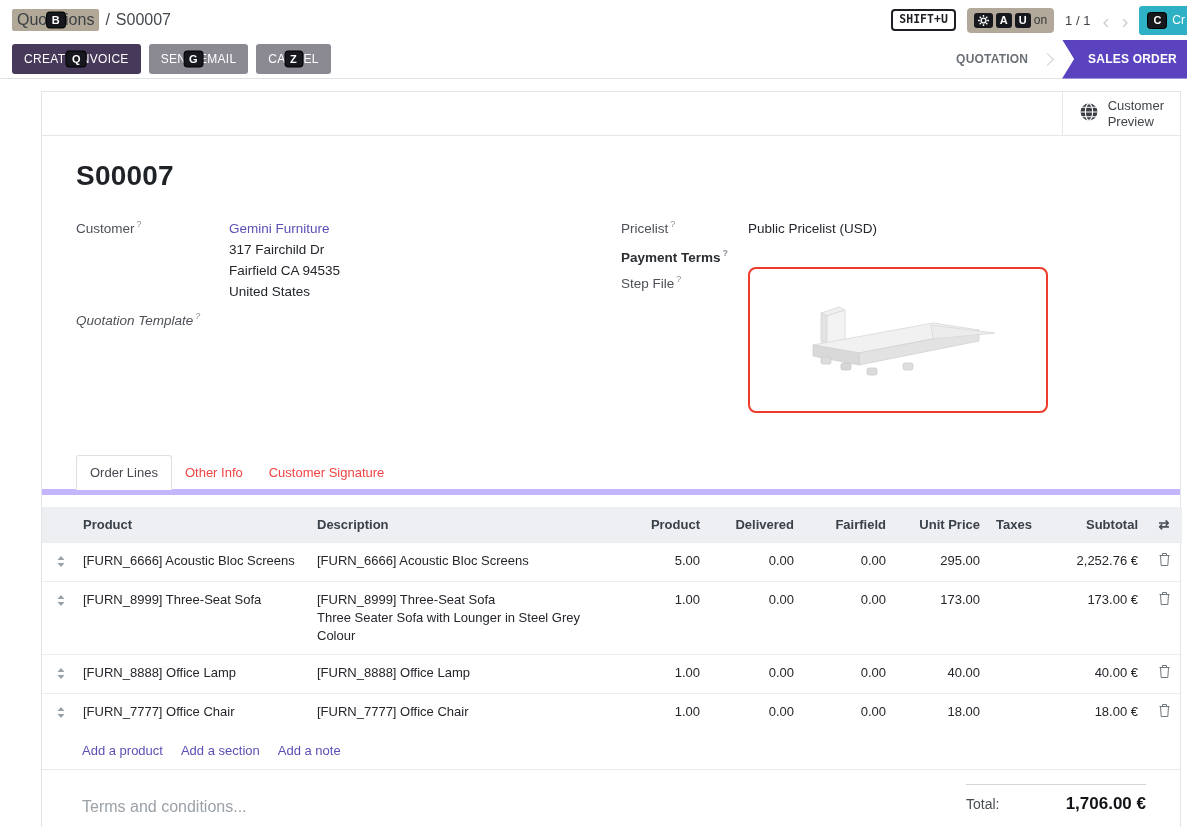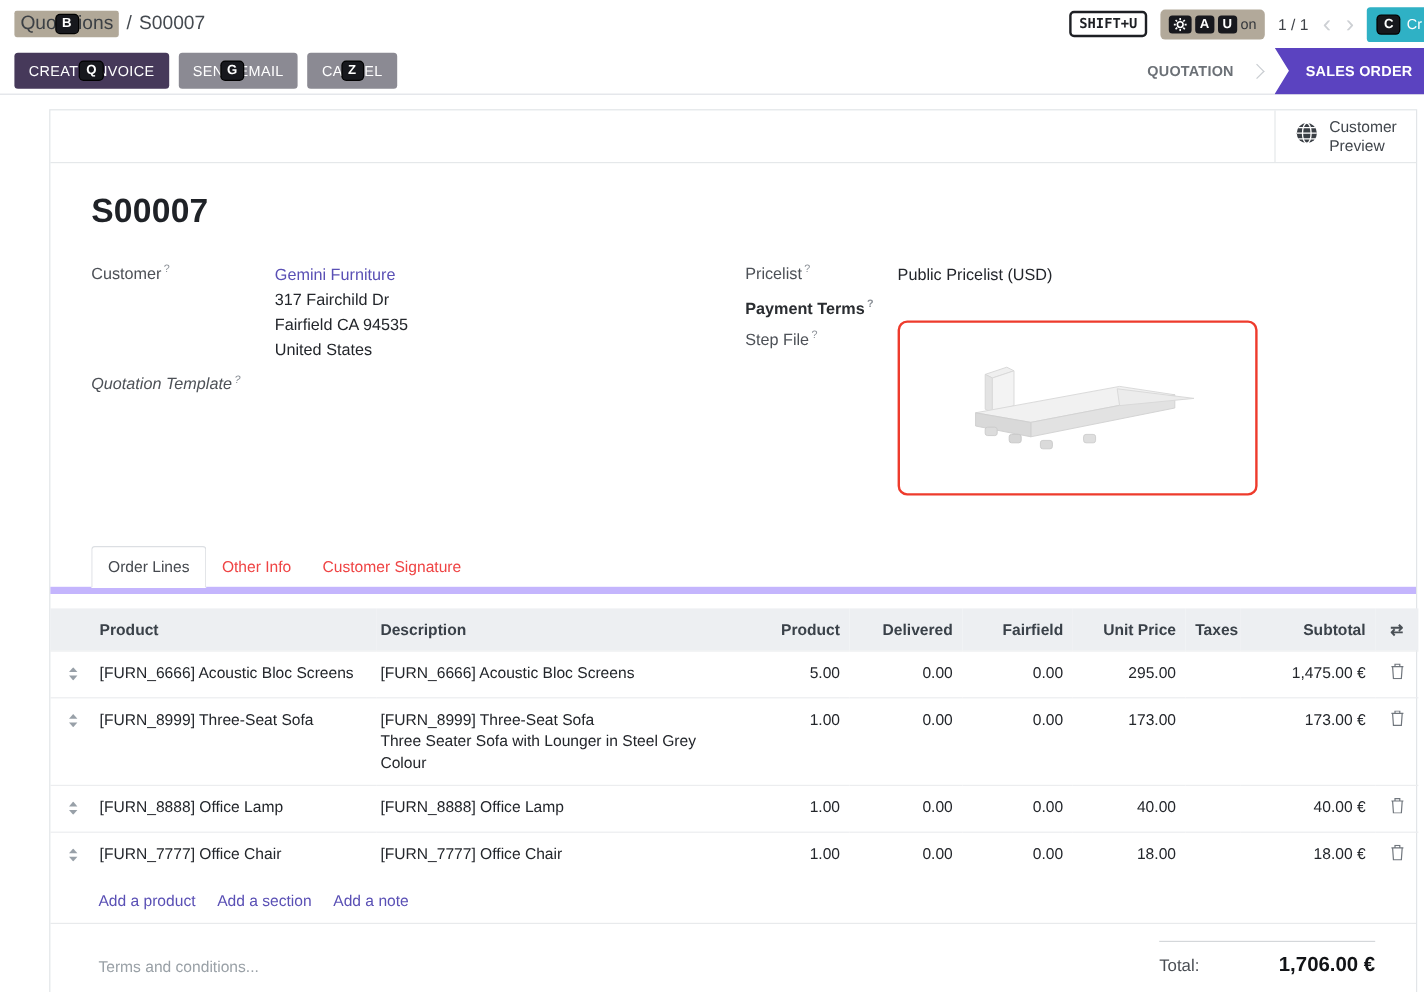--- a/index.html
+++ b/index.html
@@ -79,21 +79,21 @@
   .c-actions{text-align:center;}
   .blue{color:var(--highlight-blue,#2d63d8);}
   .drag{cursor:grab;display:inline-block;}
   .trash{cursor:pointer;display:inline-block;padding-top:1px;}
   .optcols{cursor:pointer;color:#4a5056;font-size:13px;}
   .add-links{display:flex;gap:18px;padding:11px 8px 11px 40px;border-bottom:1px solid #e8eaec;font-size:13px;}
   .add-links .link{font-weight:400;}
 
   
   .card-footer{display:flex;justify-content:space-between;align-items:flex-start;padding:14px 34px 60px 40px;}
-  .terms{color:#9aa1a7;font-size:13px;margin-top:14px;cursor:text;}
+  .terms{color:#9aa1a7;font-size:16px;margin-top:14px;cursor:text;}
   .total-block{width:180px;border-top:1px solid #d4d7da;padding-top:9px;display:flex;justify-content:space-between;align-items:baseline;}
   .total-label{font-size:14px;color:#4a4e54;}
   .total-value{font-size:17px;font-weight:700;color:#121417;}
 </style>
 </head>
 <body>
 
 <div class="screen">
 
   <header class="topbar">
@@ -267,21 +267,21 @@
       </svg></span></td>
     <td class="c-product">[FURN_6666] Acoustic Bloc Screens</td>
     <td class="c-desc">
               <div>[FURN_6666] Acoustic Bloc Screens</div>
             </td>
     <td class="c-num c-qty">5.00</td>
     <td class="c-num c-delivered">0.00</td>
     <td class="c-num c-invoiced">0.00</td>
     <td class="c-num c-price">295.00</td>
     <td class="c-taxes"></td>
-    <td class="c-num c-subtotal">1,475.00 €</td>
+    <td class="c-num c-subtotal">2,252.76 €</td>
     <td class="c-actions"><span class="trash">
       <svg width="11" height="13" viewBox="0 0 11 13">
         <path d="M0.5 2.5h10M3.5 2.5v-2h4v2M1.5 2.5l0.7 10h6.6l0.7-10" fill="none" stroke="#70767d" stroke-width="1"></path>
       </svg></span></td>
   </tr>
 
   <tr class="order-row">
     <td class="c-handle"><span class="drag">
       <svg width="8" height="11" viewBox="0 0 8 11">
         <path d="M4 0 7.5 4H.5z" fill="#98a0a8"></path>

